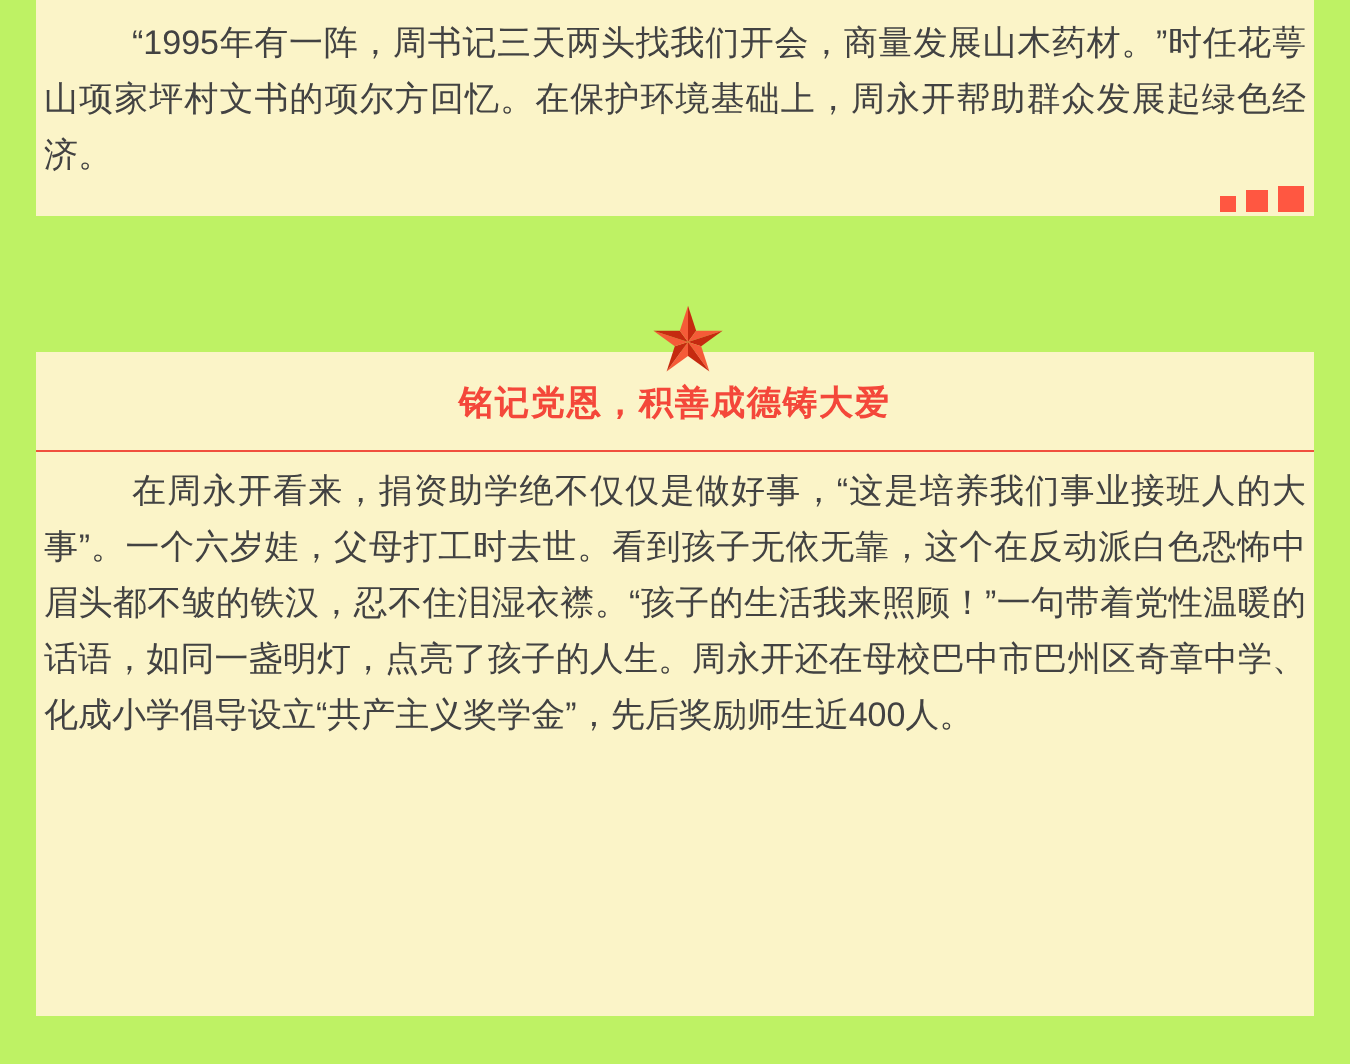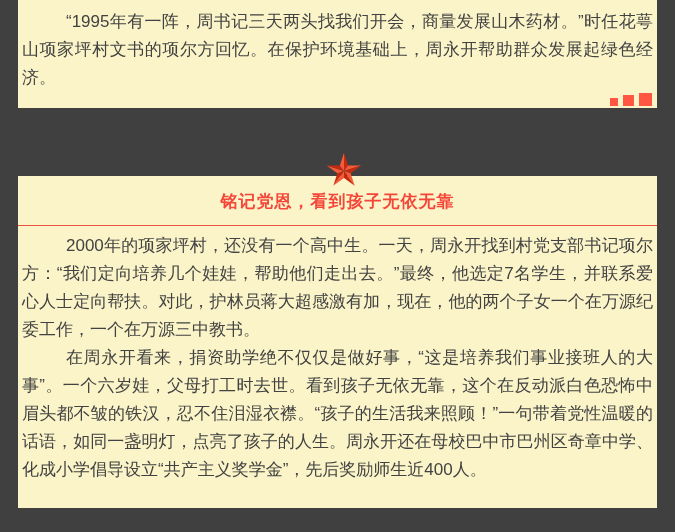--- a/index.html
+++ b/index.html
@@ -10,21 +10,21 @@
     width: 675px;
     height: 532px;
     overflow: hidden;
     background: #F1F1F3;
     font-family: "Liberation Sans", "DejaVu Sans", sans-serif;
   }
   .page {
     position: relative;
     width: 675px;
     height: 532px;
-    background: #404040;
+    background: #bef264;
     overflow: hidden;
   }
   .column {
     margin: 0 18px;
     width: 639px;
   }
   .card {
     background: #FBF4C8;
   }
   .card p {
@@ -109,22 +109,21 @@
         <polygon points="0,0 19.02,-6.18 7.27,2.36" fill="#C52A10"></polygon>
         <polygon points="0,0 7.27,2.36 11.76,16.18" fill="#F55B38"></polygon>
         <polygon points="0,0 11.76,16.18 0,7.64" fill="#C52A10"></polygon>
         <polygon points="0,0 0,7.64 -11.76,16.18" fill="#F55B38"></polygon>
         <polygon points="0,0 -11.76,16.18 -7.27,2.36" fill="#C52A10"></polygon>
         <polygon points="0,0 -7.27,2.36 -19.02,-6.18" fill="#F55B38"></polygon>
         <polygon points="0,0 -19.02,-6.18 -4.49,-6.18" fill="#C52A10"></polygon>
         <polygon points="0,0 -4.49,-6.18 0,-20" fill="#F55B38"></polygon>
       </svg>
 
-      <h2 class="section-title">铭记党恩，看到孩子无依无靠</h2>
+      <h2 class="section-title">铭记党恩，积善成德铸大爱</h2>
 
       <hr class="red-divider">
 
-      <p>2000年的项家坪村，还没有一个高中生。一天，周永开找到村党支部书记项尔方：“我们定向培养几个娃娃，帮助他们走出去。”最终，他选定7名学生，并联系爱心人士定向帮扶。对此，护林员蒋大超感激有加，现在，他的两个子女一个在万源纪委工作，一个在万源三中教书。</p>
       <p>在周永开看来，捐资助学绝不仅仅是做好事，“这是培养我们事业接班人的大事”。一个六岁娃，父母打工时去世。看到孩子无依无靠，这个在反动派白色恐怖中眉头都不皱的铁汉，忍不住泪湿衣襟。“孩子的生活我来照顾！”一句带着党性温暖的话语，如同一盏明灯，点亮了孩子的人生。周永开还在母校巴中市巴州区奇章中学、化成小学倡导设立“共产主义奖学金”，先后奖励师生近400人。</p>
     </div>
 
   </div>
 </div>
 
 </body></html>

